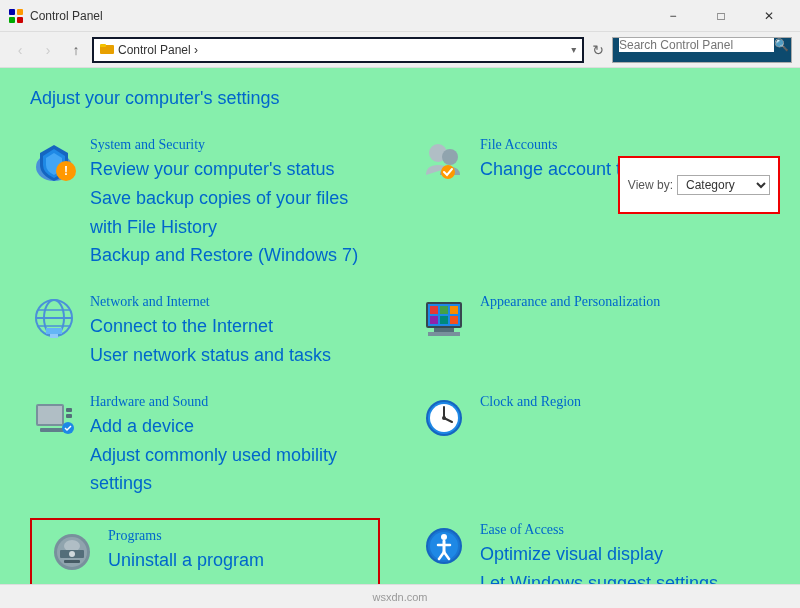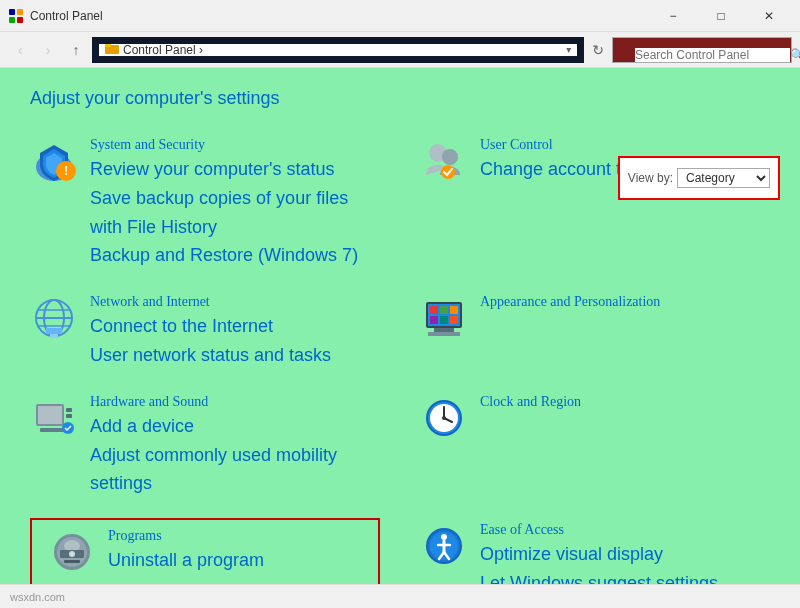--- a/index.html
+++ b/index.html
@@ -71,21 +71,21 @@
       background: transparent;
       color: #666;
       font-size: 14px;
       border-radius: 2px;
     }
     .nav-btn.disabled { color: #ccc; cursor: default; }
     .address-input-wrap {
       flex: 1;
       height: 26px;
       background: white;
-      border: 7px solid #0f172a;
+      border: 2px solid #0f172a;
       display: flex;
       align-items: center;
       padding: 0 6px;
       gap: 4px;
     }
     .address-folder-icon {
       font-size: 12px;
       color: #e8a000;
     }
     .address-text {
@@ -100,25 +100,25 @@
     }
     .address-refresh {
       font-size: 14px;
       color: #666;
       cursor: pointer;
       padding: 0 4px;
     }
     .search-wrap {
       width: 180px;
       height: 26px;
-      background: #7f1d1d;
+      background: #0c4a6e;
       border: 1px solid #aaa;
       display: flex;
-      align-items: flex-end;
-      padding: 0 22px;
+      align-items: flex-start;
+      padding: 0 6px;
     }
     .search-input {
       flex: 1;
       border: none;
       outline: none;
       font-size: 12px;
       color: #aaa;
     }
     .search-icon {
       font-size: 12px;
@@ -141,21 +141,21 @@
 
     
     .view-by-container {
       position: absolute;
       top: 88px;
       right: 20px;
       display: flex;
       align-items: center;
       gap: 4px;
       border: 2px solid #e00;
-      padding: 10px 8px;
+      padding: 17px 8px;
       background: white;
     }
     .view-by-label {
       font-size: 12px;
       color: #555;
     }
     .view-by-select {
       font-size: 12px;
       color: #333;
       border: 1px solid #aaa;
@@ -211,21 +211,21 @@
     }
 
     
     .bottom-bar {
       height: 24px;
       background: #f0f0f0;
       border-top: 1px solid #ddd;
       display: flex;
       align-items: center;
       padding: 0 10px;
-      justify-content: flex-start;
+      justify-content: center;
     }
     .watermark {
       font-size: 11px;
       color: #999;
     }
 
     .relative-wrap {
       position: relative;
     }
   </style>
@@ -311,21 +311,21 @@
         <svg width="48" height="48" viewBox="0 0 48 48">
           <circle cx="18" cy="16" r="9" fill="#b0bec5"></circle>
           <path d="M6 38 Q6 28 18 28 Q24 28 28 31" fill="#b0bec5"></path>
           <circle cx="30" cy="20" r="8" fill="#90a4ae"></circle>
           <path d="M20 38 Q20 30 30 30 Q40 30 40 38" fill="#90a4ae"></path>
           <circle cx="28" cy="35" r="7" fill="#ff9800"></circle>
           <path d="M24 35 L27 38 L32 32" stroke="white" stroke-width="2" fill="none" stroke-linecap="round"></path>
         </svg>
       </div>
       <div class="category-text">
-        <a class="category-title">User Control</a>
+        <a class="category-title">File Accounts</a>
         <a class="category-link">Change account type</a>
       </div>
     </div>
 
     <div class="category-item">
       <div class="category-icon">
         <svg width="48" height="48" viewBox="0 0 48 48">
           <circle cx="24" cy="24" r="18" fill="none" stroke="#4a90d9" stroke-width="2"></circle>
           <ellipse cx="24" cy="24" rx="10" ry="18" fill="none" stroke="#4a90d9" stroke-width="2"></ellipse>
           <line x1="6" y1="24" x2="42" y2="24" stroke="#4a90d9" stroke-width="2"></line>

